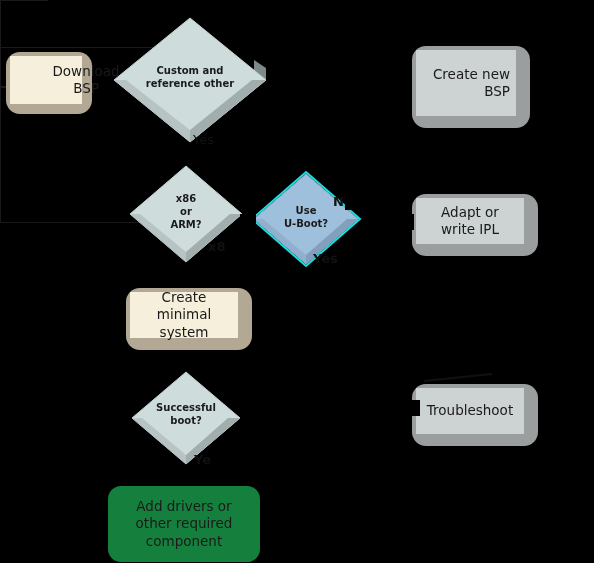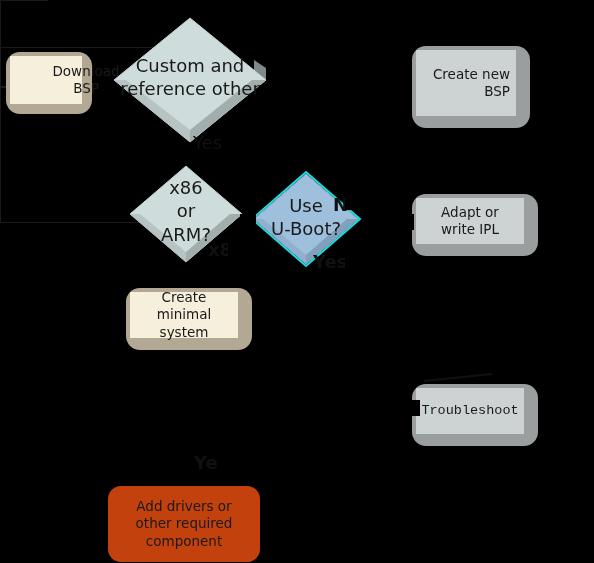--- a/index.html
+++ b/index.html
@@ -91,33 +91,34 @@
   .diamond .dlabel {
     position: absolute;
     left: 0; top: 0;
     width: 100%;
     height: 100%;
     display: flex;
     align-items: center;
     justify-content: center;
     text-align: center;
     color: #1a1a1a;
-    font-size: 18px;
+    font-size: 10px;
     line-height: 1.3;
     pointer-events: none;
     box-sizing: border-box;
+    font-weight: bold;
   }
   .diamond .dlabel span { display: block; }
   .vline { width: 1px; background: #1a1a1a; }
   .hline { height: 1px; background: #1a1a1a; }
 
   .edgelabel {
     position: absolute;
     color: #111111;
-    font-size: 18px;
+    font-size: 13px;
     white-space: nowrap;
     font-family: "DejaVu Sans", sans-serif;
   }
 
   
   .occluder {
     position: absolute;
     background: #000000;
   }
 
@@ -248,32 +249,46 @@
     <div class="shadowplate"></div>
     <div class="faceplate" style="left:4px; top:4px; width:108px; height:46px;"></div>
     <div class="labeltext" style="left:4px; top:4px; width:108px; height:46px;">
       <div>
         <span>Adapt or</span>
         <span>write IPL</span>
       </div>
     </div>
   </div>
 
+  <div class="diamond" style="left:132px; top:372px; width:108px; height:92px;">
+    <svg width="108" height="92" viewBox="0 0 108 92">
+      <polygon points="54,92 108,46 98,39 54,82" fill="#8e9a9a"></polygon>
+      <polygon points="54,0 108,46 54,92 0,46" fill="#cfdcdc" stroke="#c2cfcf" stroke-width="1"></polygon>
+      <polygon points="54,92 108,46 96,46 54,83" fill="#9aa6a6" opacity="0.85"></polygon>
+      <polygon points="0,46 54,92 54,83 10,46" fill="#a8b4b4" opacity="0.6"></polygon>
+    </svg>
+    <div class="dlabel" style="padding-bottom:8px;">
+      <div>
+        <span>Successful</span>
+        <span>boot?</span>
+      </div>
+    </div>
+  </div>
 
   <div class="node box3d gray" style="left:412px; top:384px; width:126px; height:62px;">
     <div class="shadowplate"></div>
     <div class="faceplate" style="left:4px; top:4px; width:108px; height:46px;"></div>
-    <div class="labeltext" style="left:4px; top:4px; width:108px; height:46px;font-family:Liberation Mono, monospace;">
+    <div class="labeltext" style="left:4px; top:4px; width:108px; height:46px;">
       <div>
         <span>Troubleshoot</span>
       </div>
     </div>
   </div>
 
-  <div class="flatbox" style="left:108px; top:486px; width:152px; height:76px; background:#c2410c;">
+  <div class="flatbox" style="left:108px; top:486px; width:152px; height:76px; background:#15803d;">
     <div>
       <span>Add drivers or</span>
       <span>other required</span>
       <span>component</span>
     </div>
   </div>
 
   <div class="edgelabel" style="left:193px; top:132px;">Yes</div>
 
   <div class="edgelabel" style="left:208px; top:239px; font-weight:bold;">x8</div>

